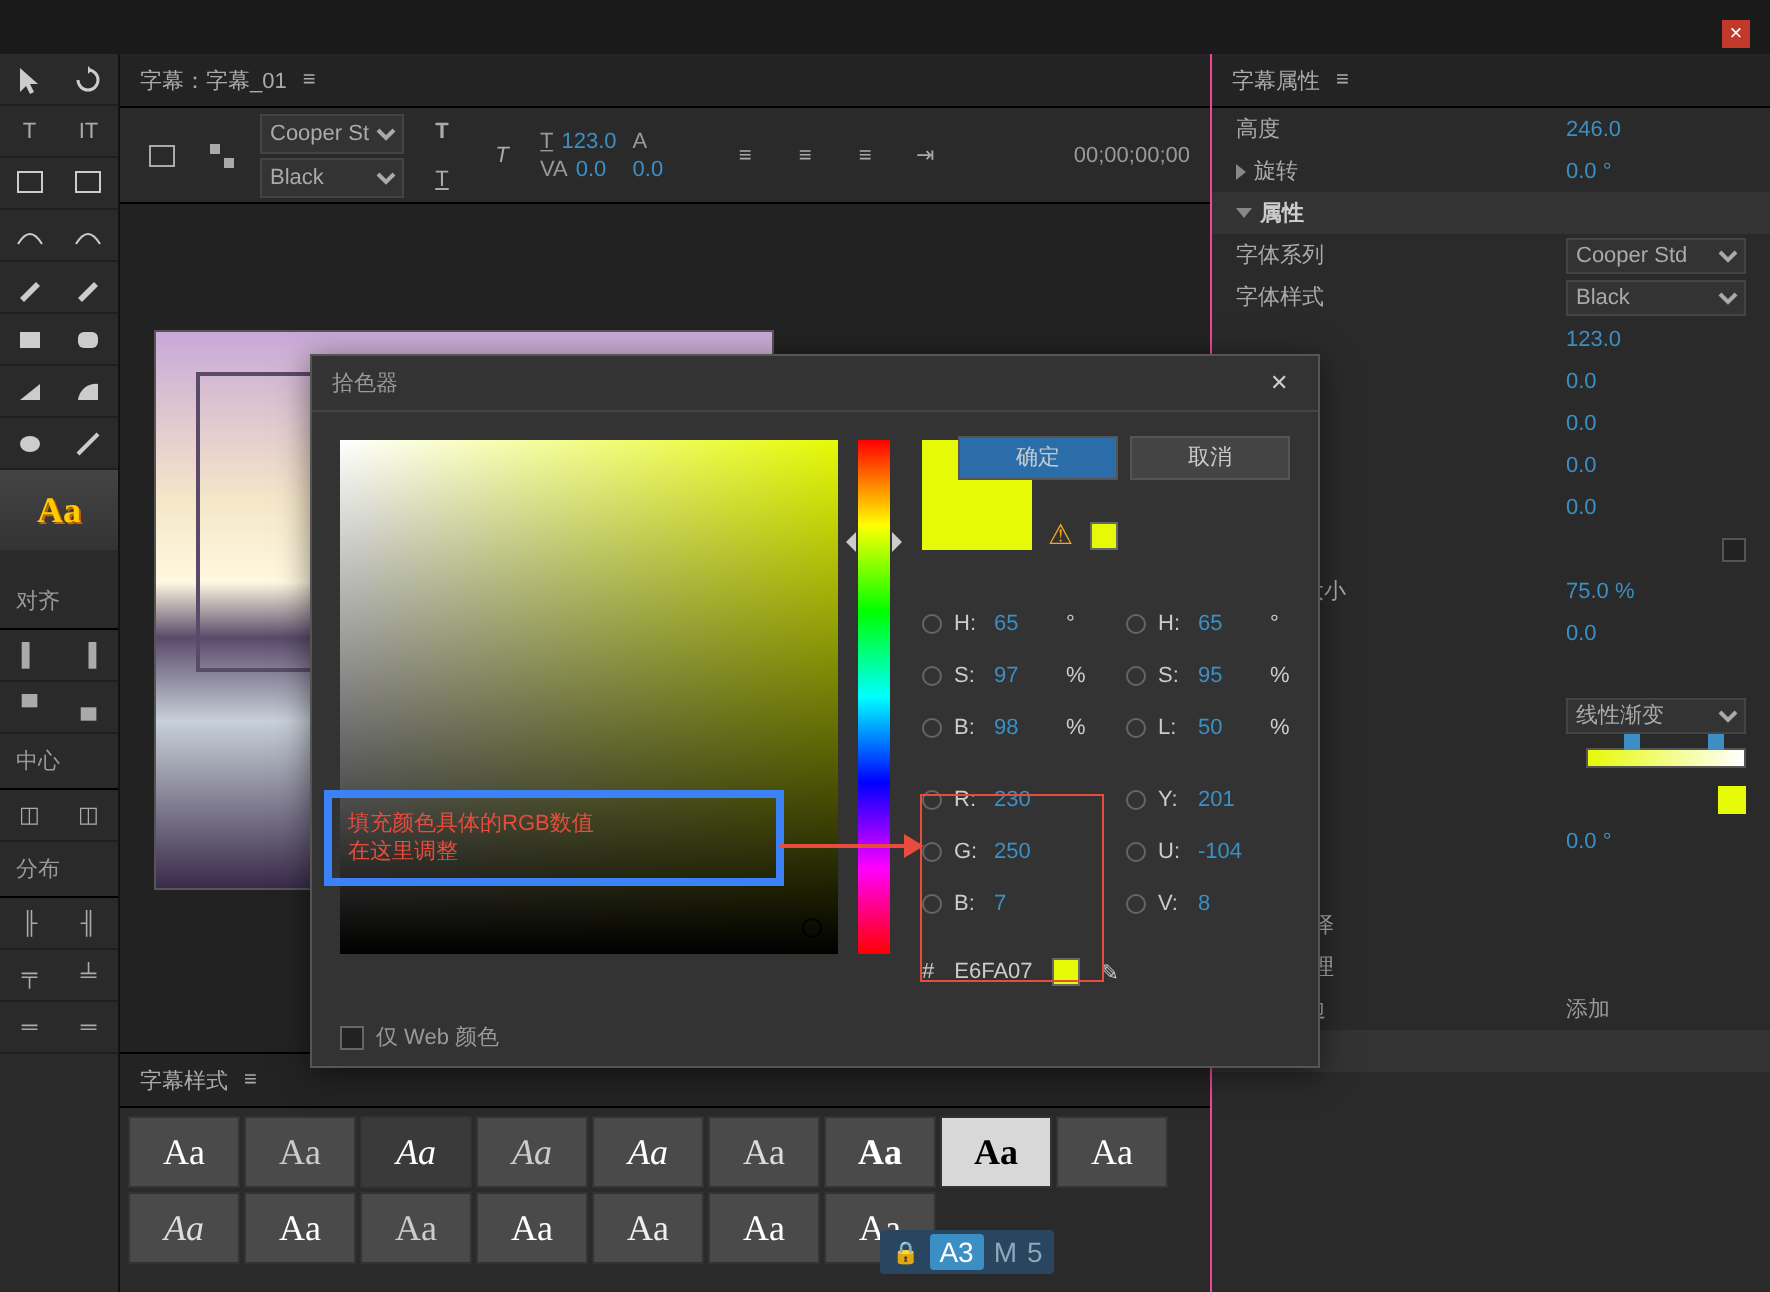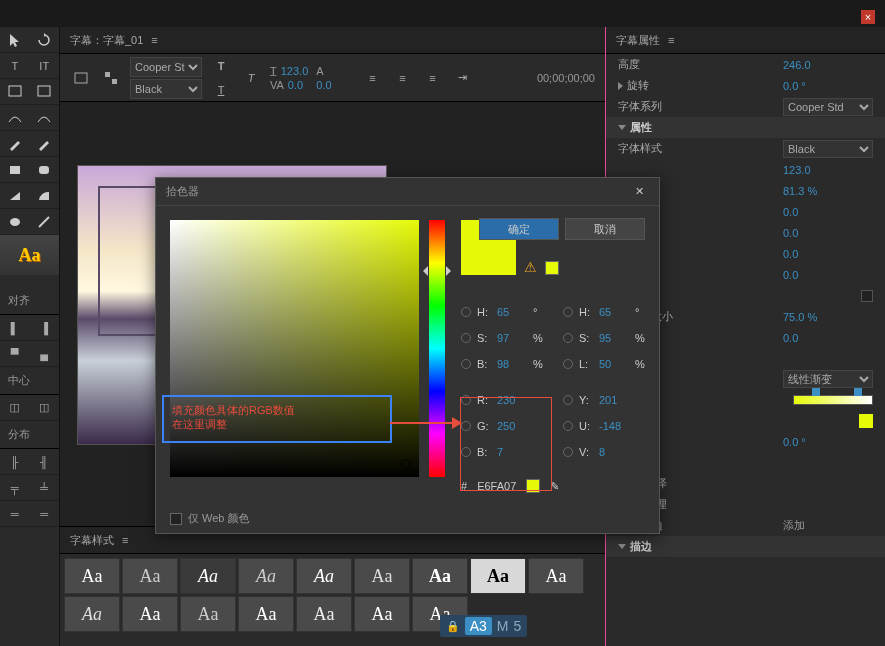--- a/index.html
+++ b/index.html
@@ -69,21 +69,21 @@
 .cp-pcol { display: flex; flex-direction: column; gap: 4px; }
 .cp-prow { display: flex; align-items: center; gap: 6px; height: 22px; }
 .cp-prow .radio { width: 10px; height: 10px; border: 1px solid #666; border-radius: 50%; }
 .cp-prow .plbl { width: 14px; color: #ccc; }
 .cp-prow .pval { color: #3b8fc4; width: 30px; }
 .cp-prow .punit { color: #ccc; width: 10px; }
 .cp-hex-row { margin-top: 16px; display: flex; align-items: center; gap: 10px; }
 .cp-hex-row .hash { color: #ccc; }
 .cp-hex { color: #ccc; }
 .cp-rgb-box { position: absolute; left: 460px; top: 397px; width: 92px; height: 94px; border: 1px solid #e74c3c; z-index: 101; pointer-events:none; }
-.cp-annotation-box { position: absolute; left: 162px; top: 395px; width: 230px; height: 48px; border: 2px solid #3b82f6; z-index: 101; color: #e74c3c; padding: 6px 8px; font-size: 14px; line-height: 1.3; }
+.cp-annotation-box { position: absolute; left: 162px; top: 395px; width: 230px; height: 48px; border: 4px solid #3b82f6; z-index: 101; color: #e74c3c; padding: 6px 8px; font-size: 14px; line-height: 1.3; }
 .cp-arrow { position: absolute; left: 390px; top: 414px; z-index: 101; }
 .cp-arrow svg { width: 72px; height: 18px; }
 .cp-web { display: flex; gap: 6px; align-items: center; margin-top: 4px; padding-left: 14px; }
 .cp-web .chk { width: 12px; height: 12px; border: 1px solid #666; background: #222; }
 
 .gradient-bar { width: 80px; height: 10px; background: linear-gradient(to right, #e6fa07, #fff); border: 1px solid #555; position: relative; display: inline-block; }
 .grad-stop { position: absolute; top: -8px; width: 8px; height: 8px; background: #3b8fc4; }
 
 .bottom-tabs { position: absolute; left: 440px; bottom: 9px; z-index: 50; display: flex; gap: 5px; align-items: center; background: #2a4560; padding: 2px 6px; border-radius: 2px; }
 .bottom-tabs .tab { color: #8ab; font-size: 14px; }
@@ -317,39 +317,35 @@
       </div>
     <div class="prop-row">
         <span class="lbl">高度</span>
         <span class="val">246.0</span>
       </div>
     <div class="prop-row">
         <span class="triangle-r"></span>
         <span class="lbl">旋转</span>
         <span class="val">0.0 °</span>
       </div>
-    <div class="prop-row">
-        <span class="lbl">字体系列</span>
-        <select><option>Cooper Std</option></select>
-      </div>
     <div class="prop-row section-head">
         <span class="triangle"></span>
         <span>属性</span>
       </div>
     <div class="prop-row">
+        <span class="lbl">字体系列</span>
+        <select><option>Cooper Std</option></select>
+      </div>
+    <div class="prop-row">
         <span class="lbl">字体样式</span>
         <select><option>Black</option></select>
       </div>
     <div class="prop-row">
         <span class="lbl"></span>
         <span class="val">123.0</span>
-      </div>
-    <div class="prop-row">
-        <span class="lbl"></span>
-        <span class="val">81.3 %</span>
       </div>
     <div class="prop-row">
         <span class="lbl"></span>
         <span class="val">0.0</span>
       </div>
     <div class="prop-row">
         <span class="lbl"></span>
         <span class="val">0.0</span>
       </div>
     <div class="prop-row">
@@ -496,21 +492,21 @@
             </div>
           <div style="height:6px"></div>
           <div class="cp-prow">
               <span class="radio"></span>
               <span class="plbl">Y:</span>
               <span class="pval">201</span>
             </div>
           <div class="cp-prow">
               <span class="radio"></span>
               <span class="plbl">U:</span>
-              <span class="pval">-148</span>
+              <span class="pval">-104</span>
             </div>
           <div class="cp-prow">
               <span class="radio"></span>
               <span class="plbl">V:</span>
               <span class="pval">8</span>
             </div>
         </div>
       </div>
       <div class="cp-hex-row">
         <span class="hash">#</span>

